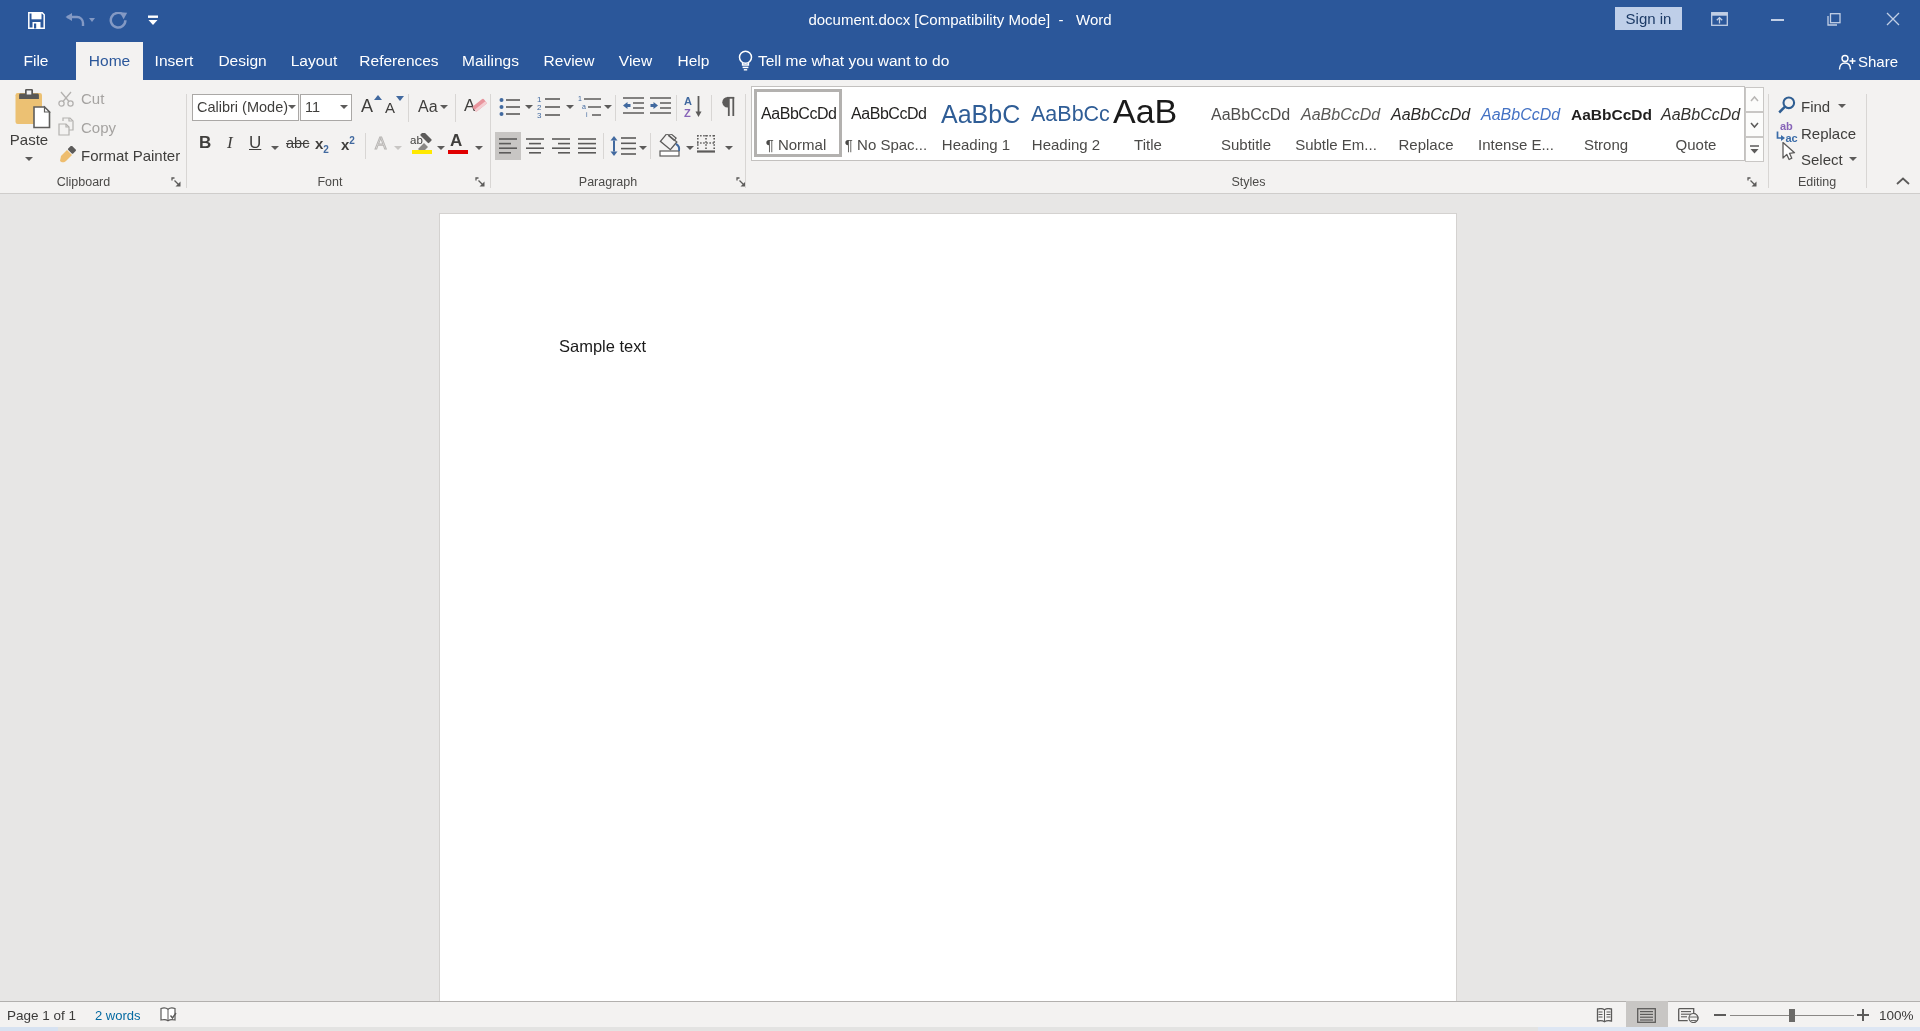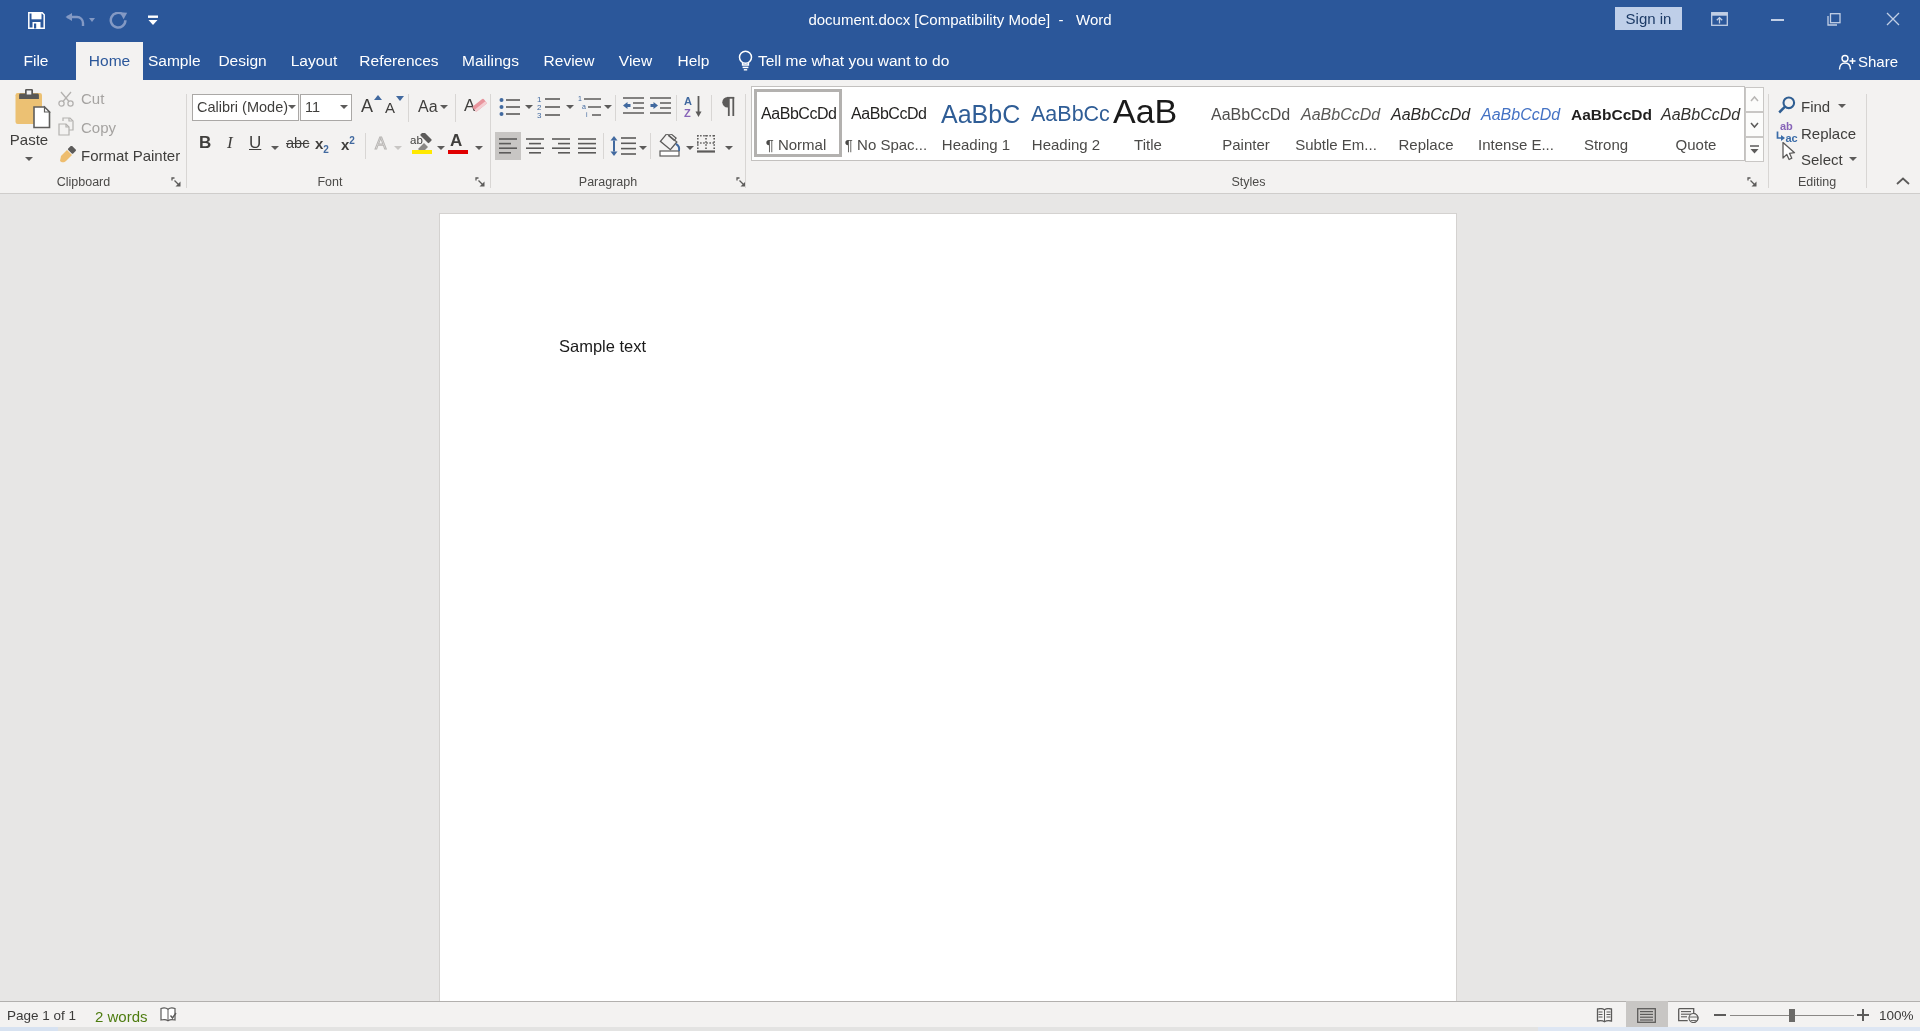--- a/index.html
+++ b/index.html
@@ -171,21 +171,21 @@
     <svg width="12" height="12">
       <path d="M6 0 v12 M0 6 h12" stroke="#5c5b5a" stroke-width="2"></path>
     </svg>
   </div>
 
 <div class="abs ttext" style="left:0;width:1920px;top:11px;text-align:center;">document.docx [Compatibility Mode]&nbsp;&nbsp;-&nbsp;&nbsp; Word</div>
 <div class="abs" id="signin" style="left:1615px;top:7px;width:67px;height:23px;background:#bfcfe9;color:#1c3a66;font-size:15px;text-align:center;line-height:23px;">Sign in</div>
 
 <div class="tab" style="left:14px;width:44px;">File</div>
 <div id="hometab">Home</div>
-<div class="tab" style="left:148px;width:52px;">Sample</div>
+<div class="tab" style="left:148px;width:52px;">Insert</div>
 <div class="tab" style="left:212px;width:61px;">Design</div>
 <div class="tab" style="left:285px;width:58px;">Layout</div>
 <div class="tab" style="left:355px;width:88px;">References</div>
 <div class="tab" style="left:455px;width:71px;">Mailings</div>
 <div class="tab" style="left:538px;width:62px;">Review</div>
 <div class="tab" style="left:612px;width:47px;">View</div>
 <div class="tab" style="left:671px;width:45px;">Help</div>
 <div class="tab" style="left:758px;width:200px;text-align:left;">Tell me what you want to do</div>
 
 <div class="abs" style="left:12px;top:88px;">
@@ -479,21 +479,21 @@
 <div class="stylecard" style="left:1021px;">
     <div class="sprev" style="top:16px;font-size:21.5px;color:#2f5d96;">AaBbCcDd</div>
     <div class="sname">Heading 2</div>
   </div>
 <div class="stylecard" style="left:1103px;">
     <div class="sprev" style="top:6px;font-size:34px;color:#1a1a1a;">AaB</div>
     <div class="sname">Title</div>
   </div>
 <div class="stylecard" style="left:1201px;">
     <div class="sprev" style="top:19px;font-size:16px;color:#4e4d4c;">AaBbCcDd</div>
-    <div class="sname">Painter</div>
+    <div class="sname">Subtitle</div>
   </div>
 <div class="stylecard" style="left:1291px;">
     <div class="sprev" style="top:19px;font-size:16px;color:#595856;font-style:italic;">AaBbCcDd</div>
     <div class="sname">Subtle Em...</div>
   </div>
 <div class="stylecard" style="left:1381px;">
     <div class="sprev" style="top:19px;font-size:16px;color:#2b2a29;font-style:italic;">AaBbCcDd</div>
     <div class="sname">Replace</div>
   </div>
 <div class="stylecard" style="left:1471px;">
@@ -591,16 +591,16 @@
 <div class="glabel" style="left:490px;width:236px;">Paragraph</div>
 <div class="glabel" style="left:745px;width:1007px;">Styles</div>
 <div class="glabel" style="left:1768px;width:98px;">Editing</div>
 <div class="gdiv" style="left:186px;"></div>
 <div class="gdiv" style="left:490px;"></div>
 <div class="gdiv" style="left:745px;"></div>
 <div class="gdiv" style="left:1768px;"></div>
 <div class="gdiv" style="left:1866px;"></div>
 
 <div class="abs" style="left:7px;top:1008px;font-size:13.5px;color:#3b3a39;">Page 1 of 1</div>
-<div class="abs" style="left:95px;top:1008px;font-size:15px;color:#4d7c0f;">2 words</div>
+<div class="abs" style="left:95px;top:1008px;font-size:13px;color:#0369a1;">2 words</div>
 <div class="abs" style="left:1879px;top:1008px;font-size:13.5px;color:#3b3a39;">100%</div>
 
 <div class="abs" style="left:559px;top:337px;font-size:16.5px;color:#1a1a1a;">Sample text</div>
 
 </body></html>

